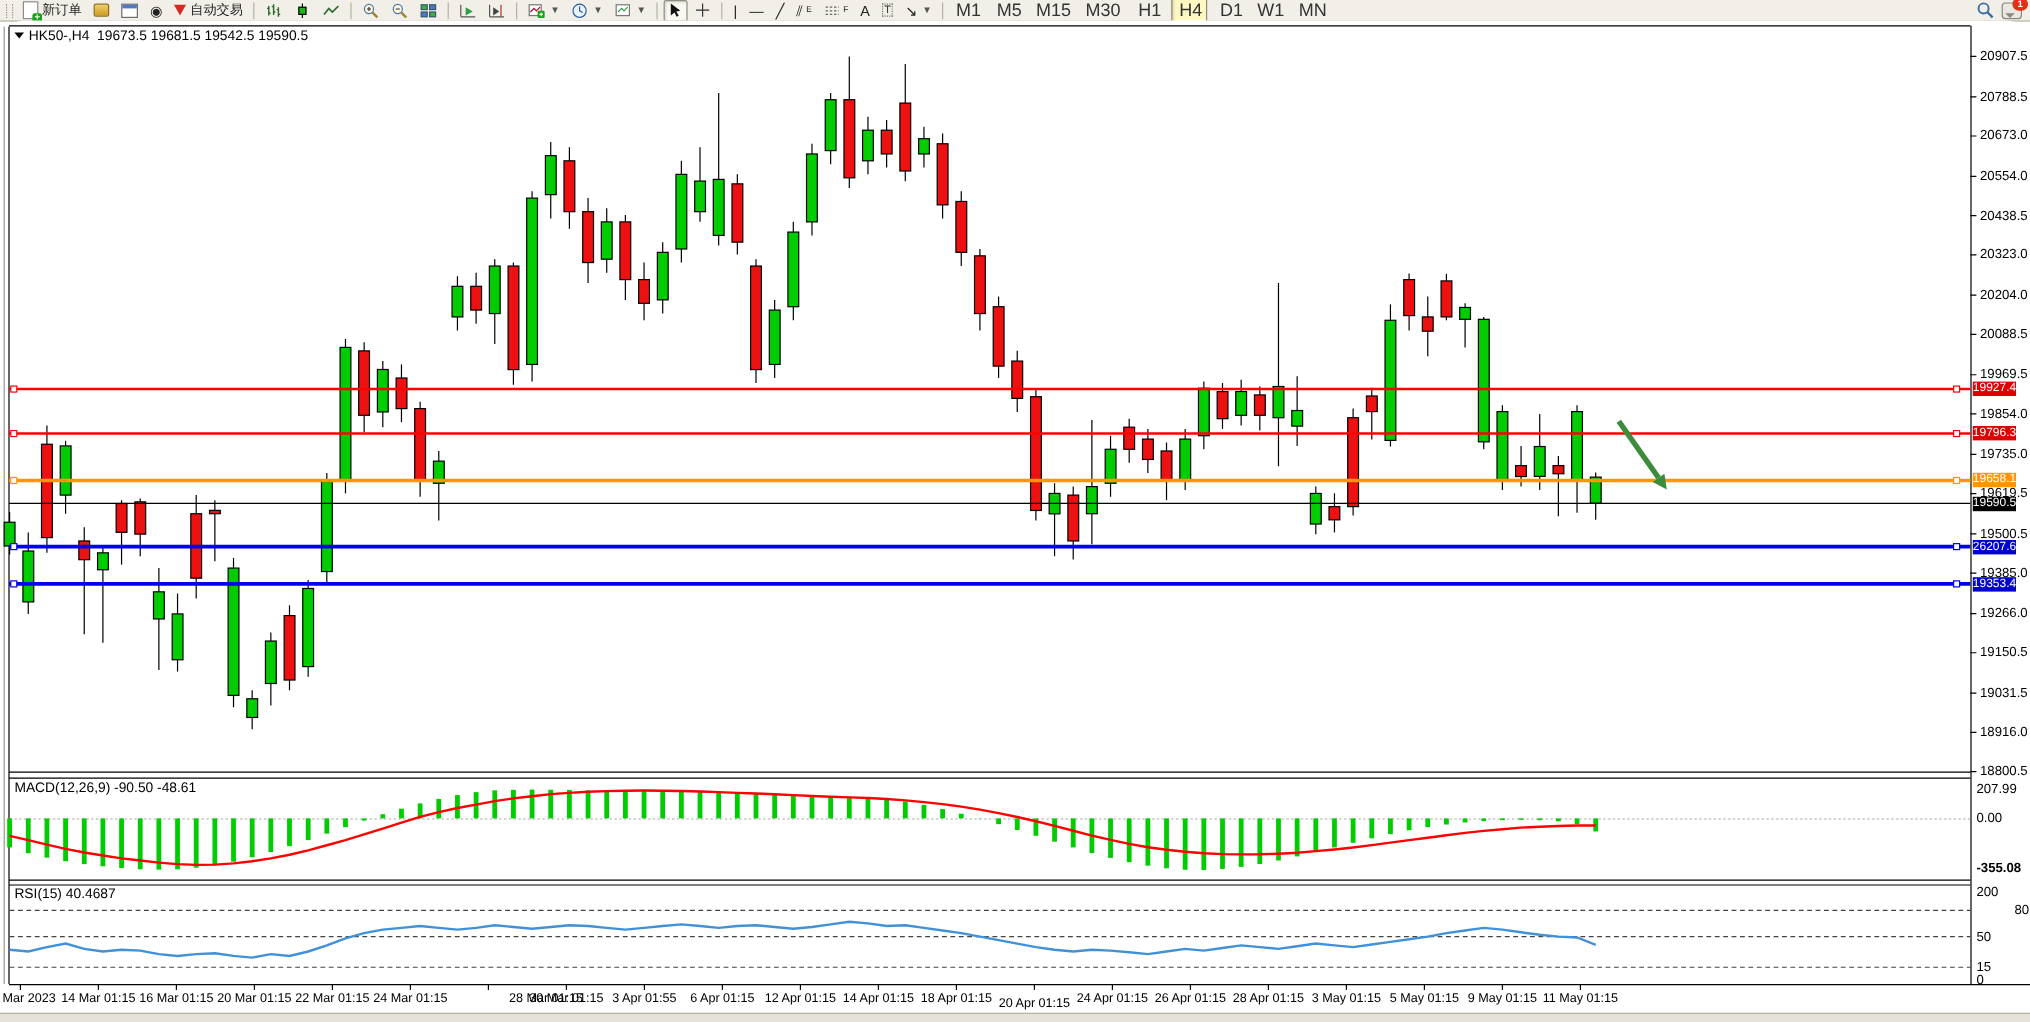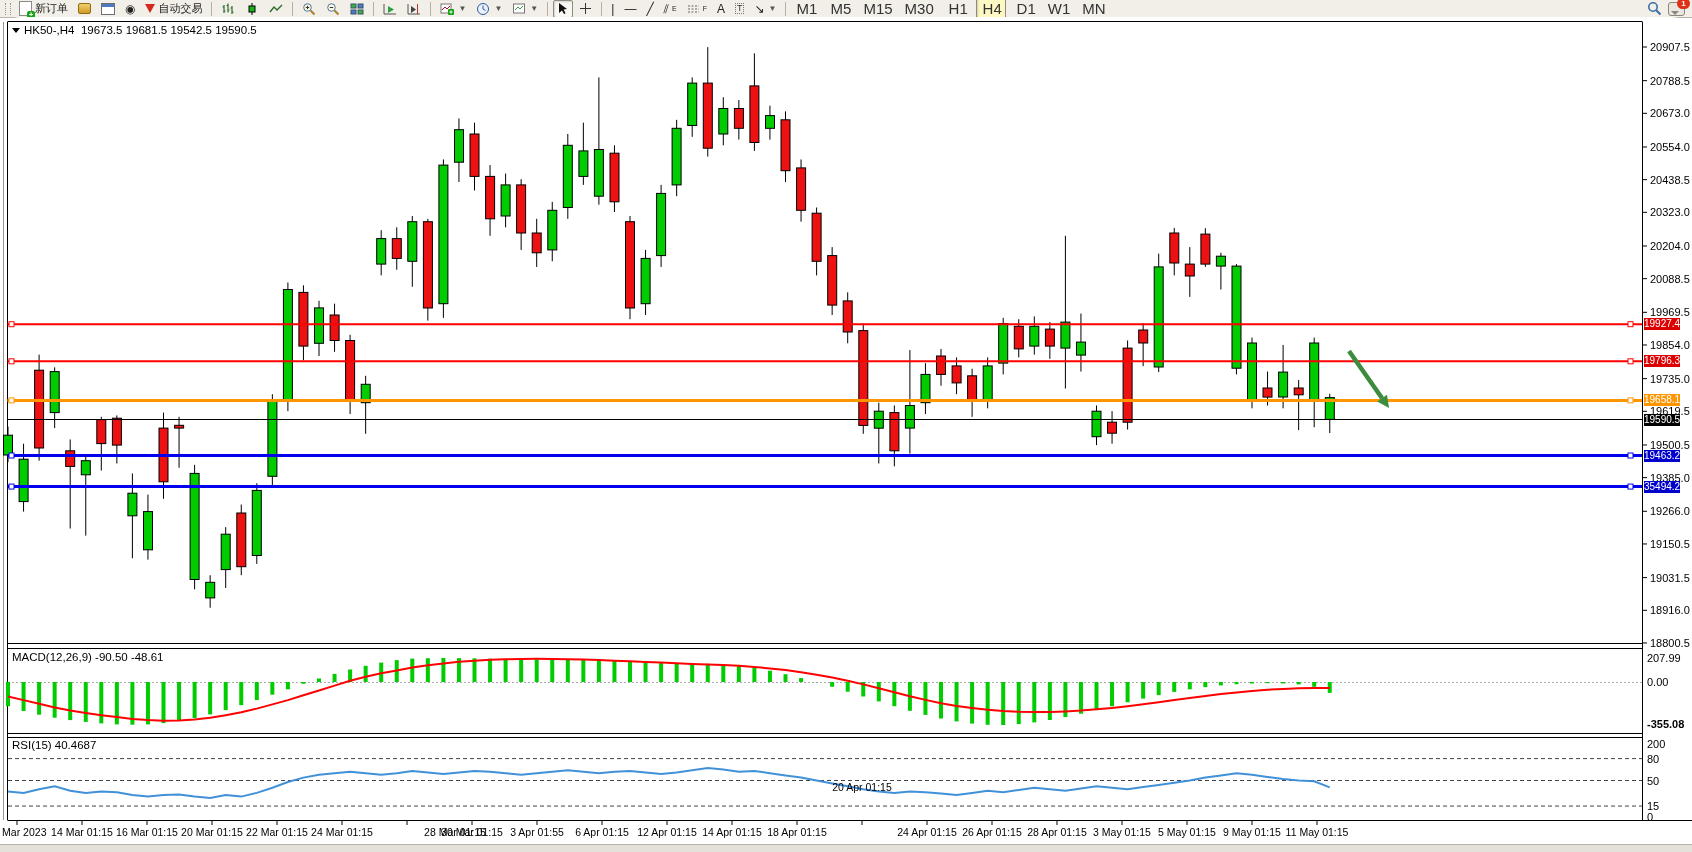--- a/index.html
+++ b/index.html
@@ -586,44 +586,44 @@
         <div class="axlab" style="left:1650px;top:455px;">19385.0</div>
         <div class="axlab" style="left:1650px;top:488px;">19266.0</div>
         <div class="axlab" style="left:1650px;top:521px;">19150.5</div>
         <div class="axlab" style="left:1650px;top:555px;">19031.5</div>
         <div class="axlab" style="left:1650px;top:587px;">18916.0</div>
         <div class="axlab" style="left:1650px;top:620px;">18800.5</div>
         <div class="axlab" style="left:1647px;top:635px;">207.99</div>
         <div class="axlab" style="left:1647px;top:659px;">0.00</div>
         <div class="axlab" style="left:1647px;top:701px;font-weight:bold;">-355.08</div>
         <div class="axlab" style="left:1647px;top:721px;">200</div>
-        <div class="axlab" style="left:1647px;top:736px;">80</div>
+        <div class="axlab" style="left:1647px;top:736px;text-align:right;">80</div>
         <div class="axlab" style="left:1647px;top:758px;">50</div>
         <div class="axlab" style="left:1647px;top:783px;">15</div>
         <div class="axlab" style="left:1647px;top:794px;">0</div>
         <div class="pricebadge" style="top:301px;background:#dd0000;">19927.4</div>
         <div class="pricebadge" style="top:338px;background:#dd0000;">19796.3</div>
         <div class="pricebadge" style="top:377px;background:#ff9600;">19658.1</div>
         <div class="pricebadge" style="top:397px;background:#000000;">19590.5</div>
-        <div class="pricebadge" style="top:433px;background:#0000cc;">19463.2</div>
-        <div class="pricebadge" style="top:464px;background:#0000cc;">35494.2</div>
+        <div class="pricebadge" style="top:433px;background:#0000cc;">26207.6</div>
+        <div class="pricebadge" style="top:464px;background:#0000cc;">19353.4</div>
         <div class="datelab" style="left:17px;top:809px;">10 Mar 2023</div>
         <div class="datelab" style="left:82px;top:809px;">14 Mar 01:15</div>
         <div class="datelab" style="left:147px;top:809px;">16 Mar 01:15</div>
         <div class="datelab" style="left:212px;top:809px;">20 Mar 01:15</div>
         <div class="datelab" style="left:277px;top:809px;">22 Mar 01:15</div>
         <div class="datelab" style="left:342px;top:809px;">24 Mar 01:15</div>
         <div class="datelab" style="left:407px;top:809px;margin-left:48px;">28 Mar 01:15</div>
         <div class="datelab" style="left:472px;top:809px;">30 Mar 01:15</div>
         <div class="datelab" style="left:537px;top:809px;">3 Apr 01:55</div>
         <div class="datelab" style="left:602px;top:809px;">6 Apr 01:15</div>
         <div class="datelab" style="left:667px;top:809px;">12 Apr 01:15</div>
         <div class="datelab" style="left:732px;top:809px;">14 Apr 01:15</div>
         <div class="datelab" style="left:797px;top:809px;">18 Apr 01:15</div>
-        <div class="datelab" style="left:862px;top:764px;">20 Apr 01:15</div>
+        <div class="datelab" style="left:862px;top:813px;">20 Apr 01:15</div>
         <div class="datelab" style="left:927px;top:809px;">24 Apr 01:15</div>
         <div class="datelab" style="left:992px;top:809px;">26 Apr 01:15</div>
         <div class="datelab" style="left:1057px;top:809px;">28 Apr 01:15</div>
         <div class="datelab" style="left:1122px;top:809px;">3 May 01:15</div>
         <div class="datelab" style="left:1187px;top:809px;">5 May 01:15</div>
         <div class="datelab" style="left:1252px;top:809px;">9 May 01:15</div>
         <div class="datelab" style="left:1317px;top:809px;">11 May 01:15</div>
       </div>
   </div>
 

